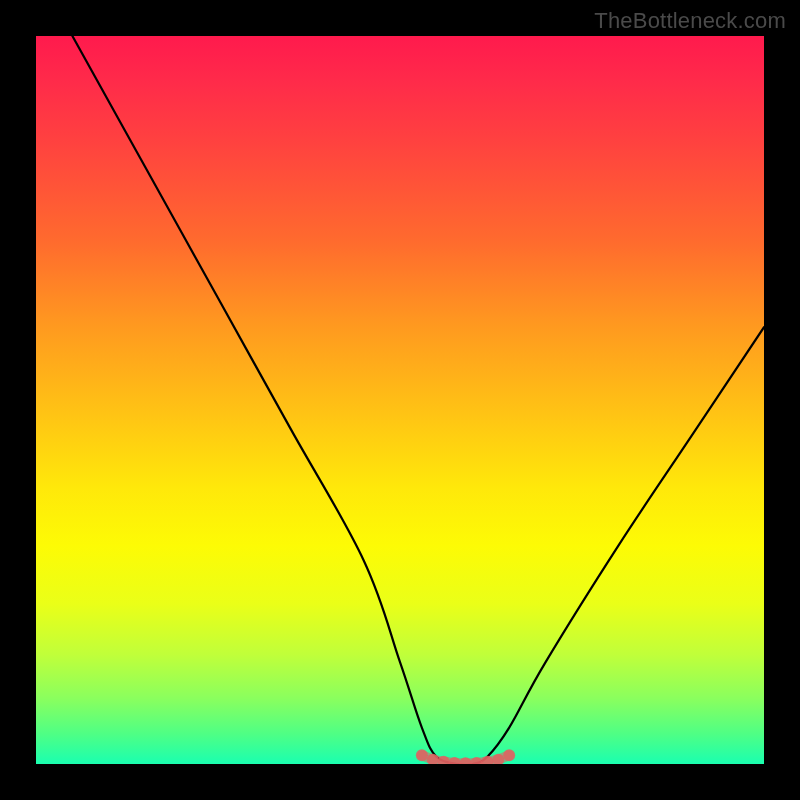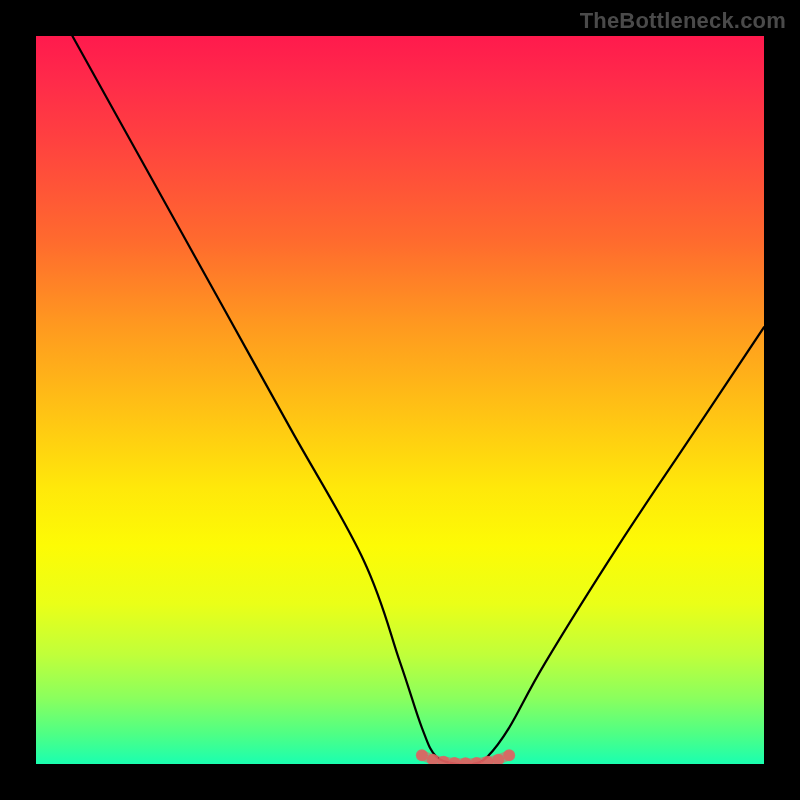--- a/index.html
+++ b/index.html
@@ -50,21 +50,21 @@
   svg.curves {
     position: absolute;
     inset: 0;
   }
   .attrib {
     position: absolute;
     top: 8px;
     right: 14px;
     color: #4a4a4a;
     font-size: 22px;
-    font-weight: 700;
+    font-weight: 400;
     letter-spacing: 0.2px;
     user-select: none;
   }
 </style>
 </head>
 <body>
 
 <div class="frame">
   <div class="plot-area">
     <div class="gradient"></div>

